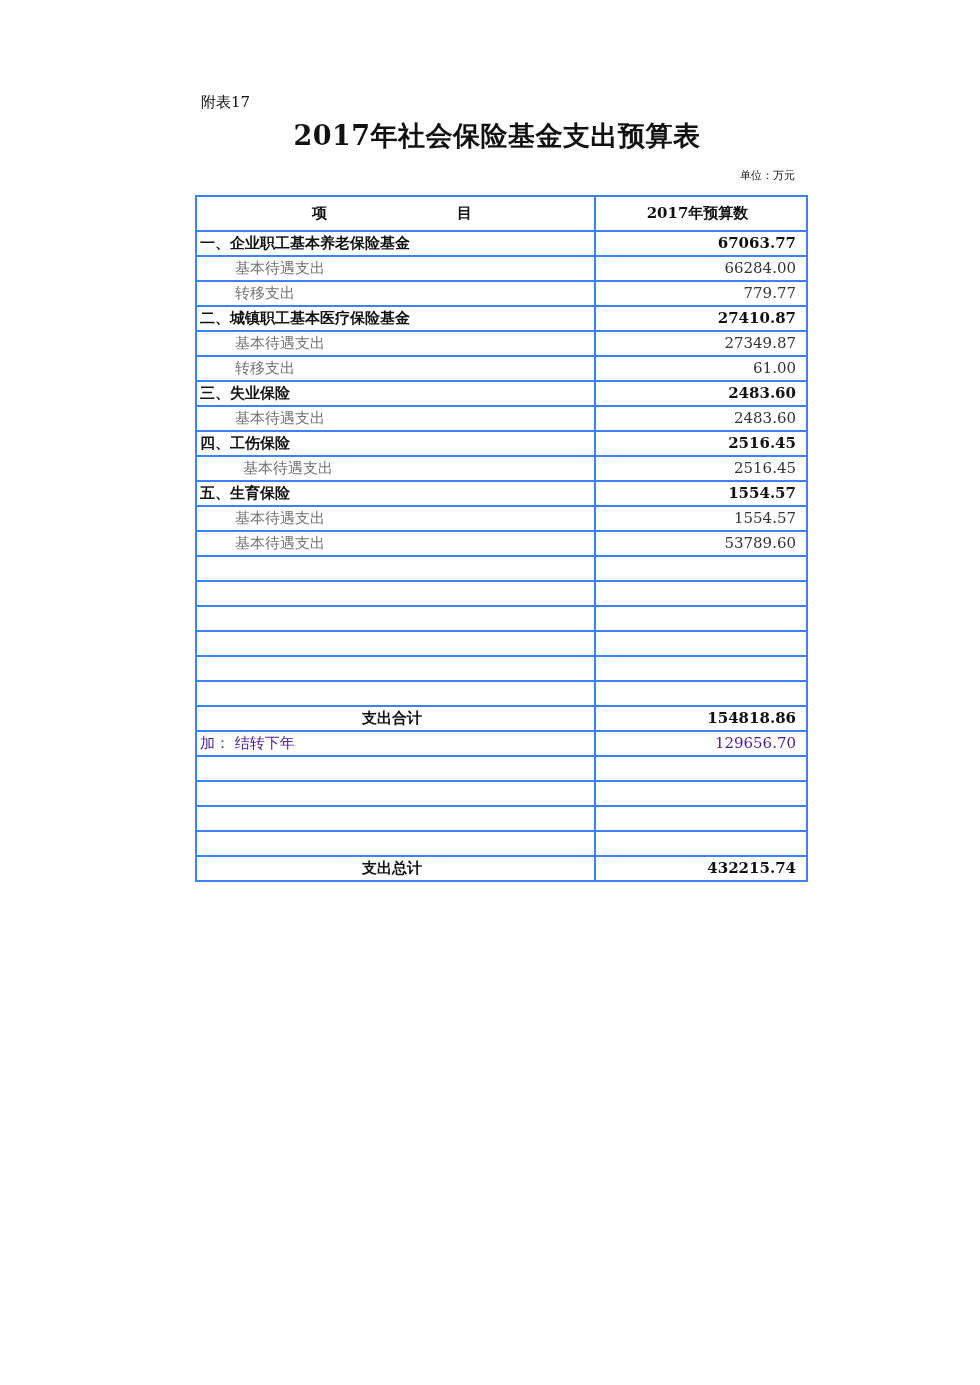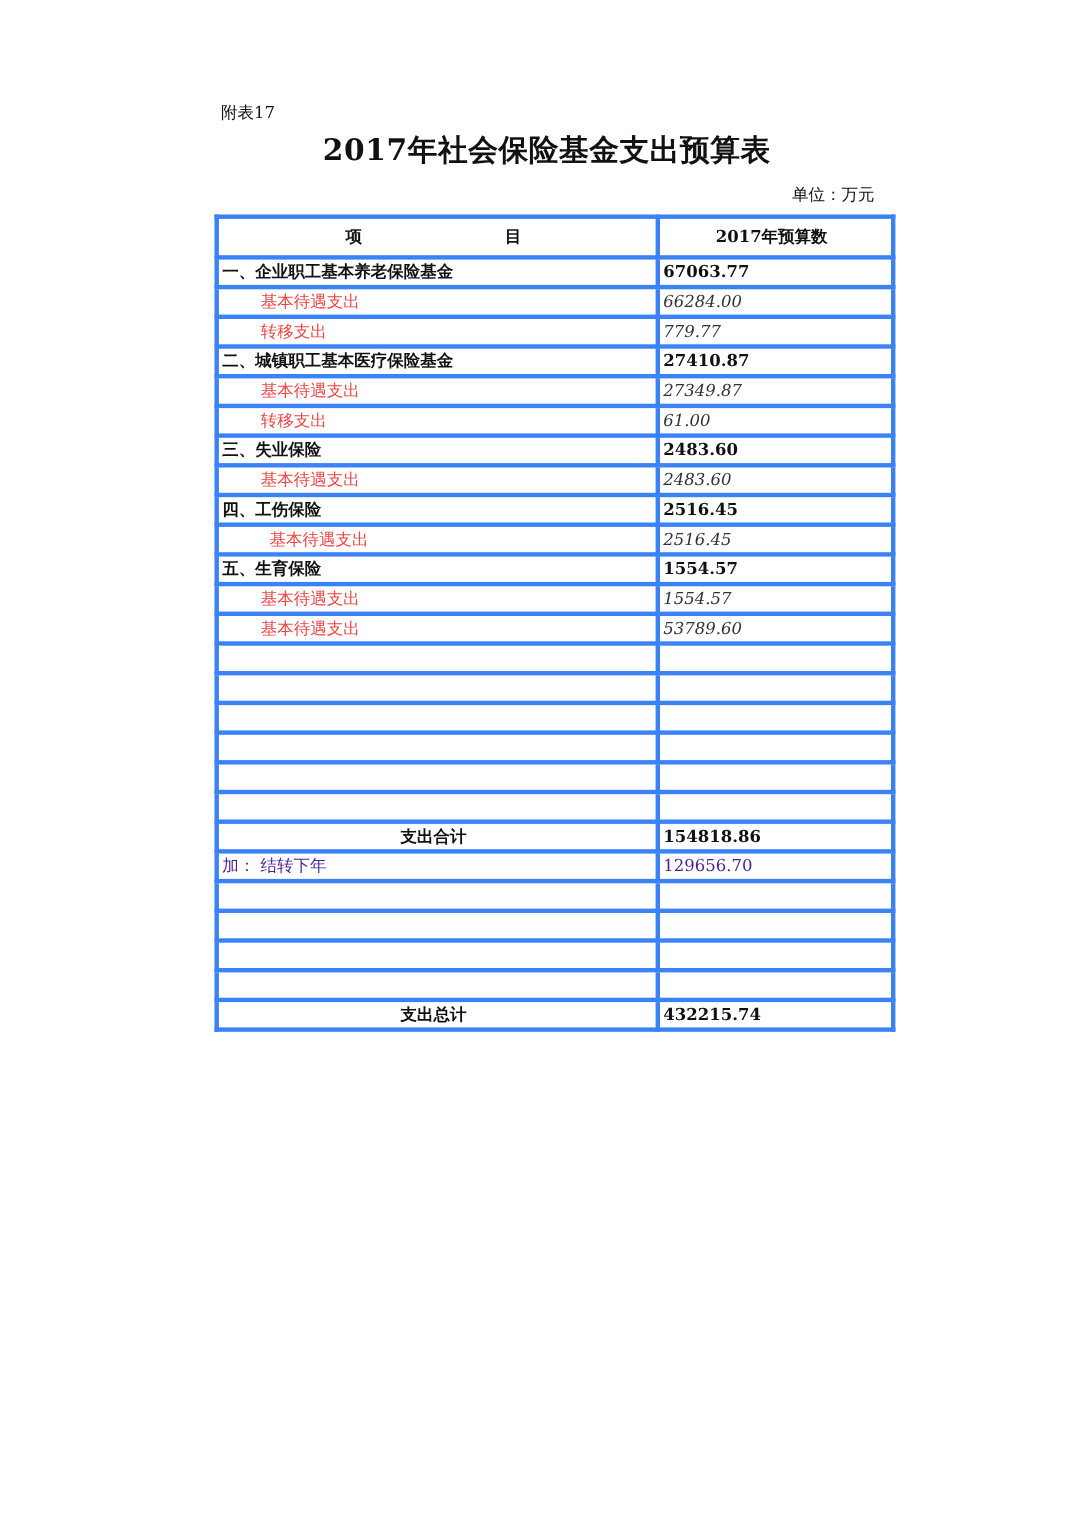--- a/index.html
+++ b/index.html
@@ -1,28 +1,28 @@
 <!DOCTYPE html>
 <html><head>
 <meta charset="utf-8">
 <style>
   html, body { margin: 0; padding: 0; background: #ffffff; }
   body { width: 980px; height: 1385px; position: relative; font-family: "DejaVu Serif", "Liberation Serif", serif; color: #111; }
   .annex { position: absolute; left: 201px; top: 93px; font-size: 15px; }
   .title { position: absolute; left: 195px; width: 604px; top: 118px; text-align: center; font-size: 27px; font-weight: bold; letter-spacing: 0.5px; }
-  .unit { position: absolute; right: 185px; top: 168px; font-size: 15px; margin-left: 36px; }
+  .unit { position: absolute; right: 185px; top: 168px; font-size: 11px; margin-left: 36px; }
   table.budget { position: absolute; left: 195px; top: 195px; width: 604px; border-collapse: collapse; table-layout: fixed; }
-  table.budget td { border: 4px solid #3b82f6; height: 23px; padding: 0 10px 0 3px; font-size: 15px; line-height: 23px; white-space: nowrap; overflow: hidden; }
+  table.budget td { border: 2px solid #3b82f6; height: 23px; padding: 0 10px 0 3px; font-size: 15px; line-height: 23px; white-space: nowrap; overflow: hidden; }
   table.budget td.c1 { width: 384px; }
-  table.budget td.c2 { width: 197px; text-align: left; }
+  table.budget td.c2 { width: 197px; text-align: right; }
   tr.head td { height: 33px; font-weight: bold; text-align: center !important; }
   tr.head td.c1 span.hsep { display: inline-block; width: 130px; }
   tr.cat td { font-weight: bold; }
-  tr.sub td.c1 { padding-left: 38px; color: #ef4444; margin-left: 48px; }
-  tr.sub td.c2 { color: #333; font-style: italic; }
+  tr.sub td.c1 { padding-left: 38px; color: #737373; margin-left: 48px; }
+  tr.sub td.c2 { color: #333; }
   tr.sub.indent2 td.c1 { padding-left: 46px; }
   tr.total td { font-weight: bold; }
   tr.total td.c1 { text-align: center; margin-top: 41px; }
   tr.plain td { color: #4c1d95; }
 </style>
 </head>
 <body>
 
 <div class="annex">附表17</div>
 <div class="title">2017年社会保险基金支出预算表</div>

